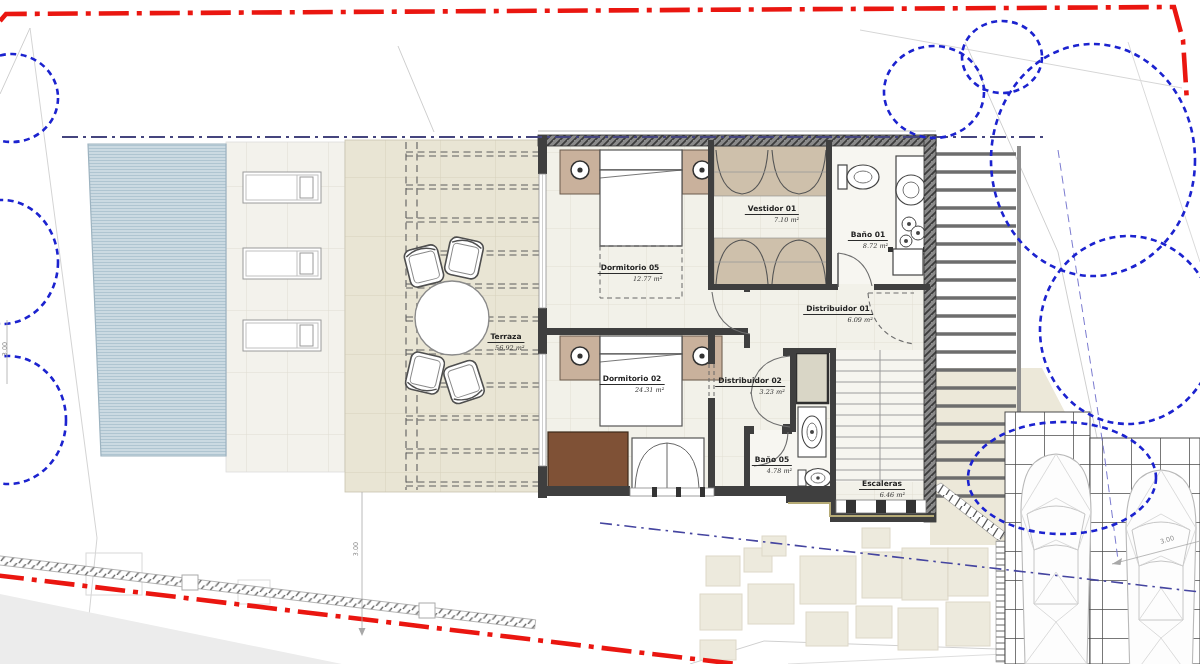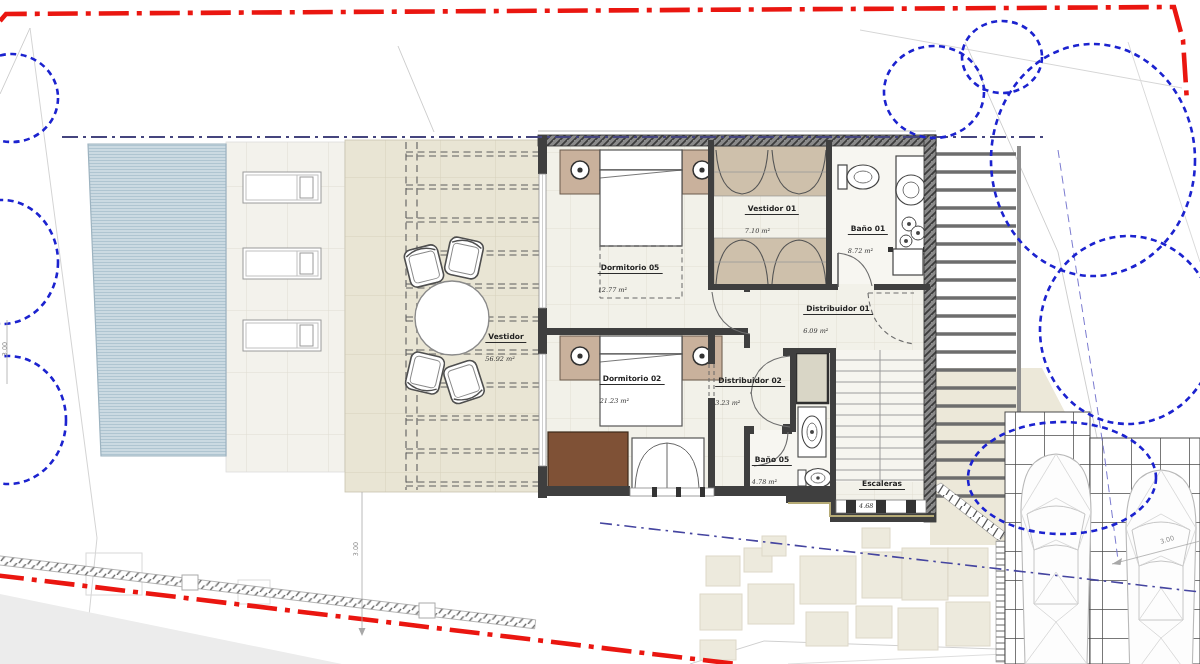--- a/index.html
+++ b/index.html
@@ -1,23 +1,23 @@
 <!DOCTYPE html>
 <html><head>
 <meta charset="utf-8">
 <style>
   html,body{margin:0;padding:0;background:#fff;}
   .plan{position:relative;width:1200px;height:664px;background:#fff;overflow:hidden;
         font-family:"DejaVu Sans",sans-serif;}
   .plan svg{position:absolute;left:0;top:0;}
-  .rlabel{position:absolute;transform:translateX(-50%);text-align:left;color:#222;
+  .rlabel{position:absolute;transform:translateX(-50%);text-align:right;color:#222;
           white-space:nowrap;z-index:5;}
   .rlabel .nm{display:block;font:bold 7.5px "DejaVu Sans",sans-serif;
               border-bottom:1px solid #2b2b2b;padding:0 3px 1px;}
-  .rlabel .ar{display:block;font:italic 6.5px "DejaVu Serif",serif;margin-top:12px;color:#333;}
+  .rlabel .ar{display:block;font:italic 6.5px "DejaVu Serif",serif;margin-top:1px;color:#333;}
   .dlabel{position:absolute;font:6.5px "DejaVu Sans",sans-serif;color:#8a8a8a;z-index:5;}
 </style>
 </head>
 <body>
 
 <div class="plan">
 
 <svg width="1200" height="664" viewBox="0 0 1200 664">
   <defs>
     <pattern id="pWater" width="4" height="3" patternUnits="userSpaceOnUse">
@@ -313,46 +313,46 @@
 </svg>
 
   <div class="rlabel" style="left:630px;top:263px">
     <span class="nm">Dormitorio 05</span>
     <span class="ar">12.77 m²</span>
   </div>
   <div class="rlabel" style="left:772px;top:204px">
     <span class="nm">Vestidor 01</span>
     <span class="ar">7.10 m²</span>
   </div>
-  <div class="rlabel" style="left:868px;top:224px">
+  <div class="rlabel" style="left:868px;top:230px">
     <span class="nm">Baño 01</span>
     <span class="ar">8.72 m²</span>
   </div>
   <div class="rlabel" style="left:838px;top:304px">
     <span class="nm">Distribuidor 01</span>
     <span class="ar">6.09 m²</span>
   </div>
   <div class="rlabel" style="left:632px;top:374px">
     <span class="nm">Dormitorio 02</span>
-    <span class="ar">21.23 m²</span>
+    <span class="ar">24.31 m²</span>
   </div>
   <div class="rlabel" style="left:750px;top:376px">
     <span class="nm">Distribuidor 02</span>
     <span class="ar">3.23 m²</span>
   </div>
   <div class="rlabel" style="left:772px;top:455px">
     <span class="nm">Baño 05</span>
     <span class="ar">4.78 m²</span>
   </div>
   <div class="rlabel" style="left:882px;top:479px">
     <span class="nm">Escaleras</span>
-    <span class="ar">4.68 m²</span>
+    <span class="ar">6.46 m²</span>
   </div>
   <div class="rlabel" style="left:506px;top:332px">
-    <span class="nm">Vestidor</span>
+    <span class="nm">Terraza</span>
     <span class="ar">56.92 m²</span>
   </div>
 
   <div class="dlabel" style="left:-2px;top:345px;transform:rotate(-90deg)">3.00</div>
   <div class="dlabel" style="left:349px;top:545px;transform:rotate(-90deg)">3.00</div>
   <div class="dlabel" style="left:1160px;top:536px;transform:rotate(-17deg)">3.00</div>
 
 </div>
 
 </body></html>

